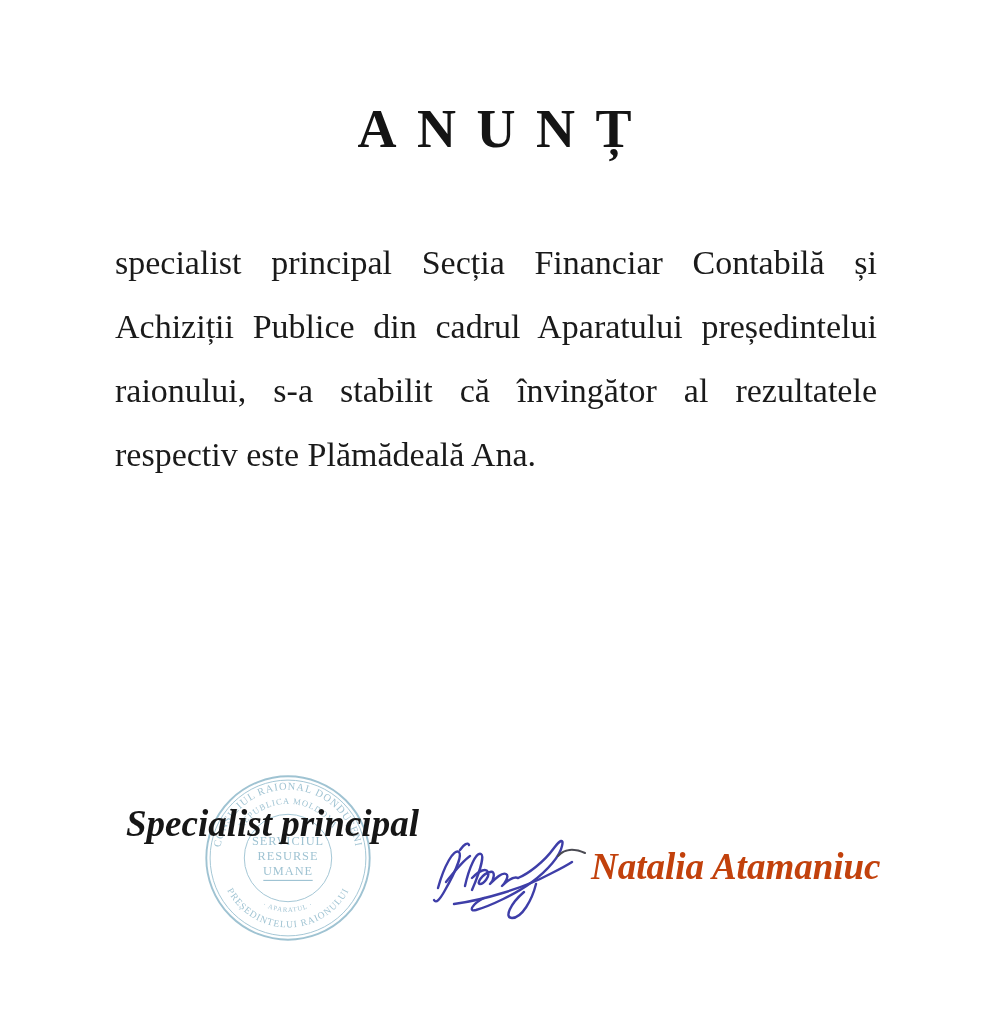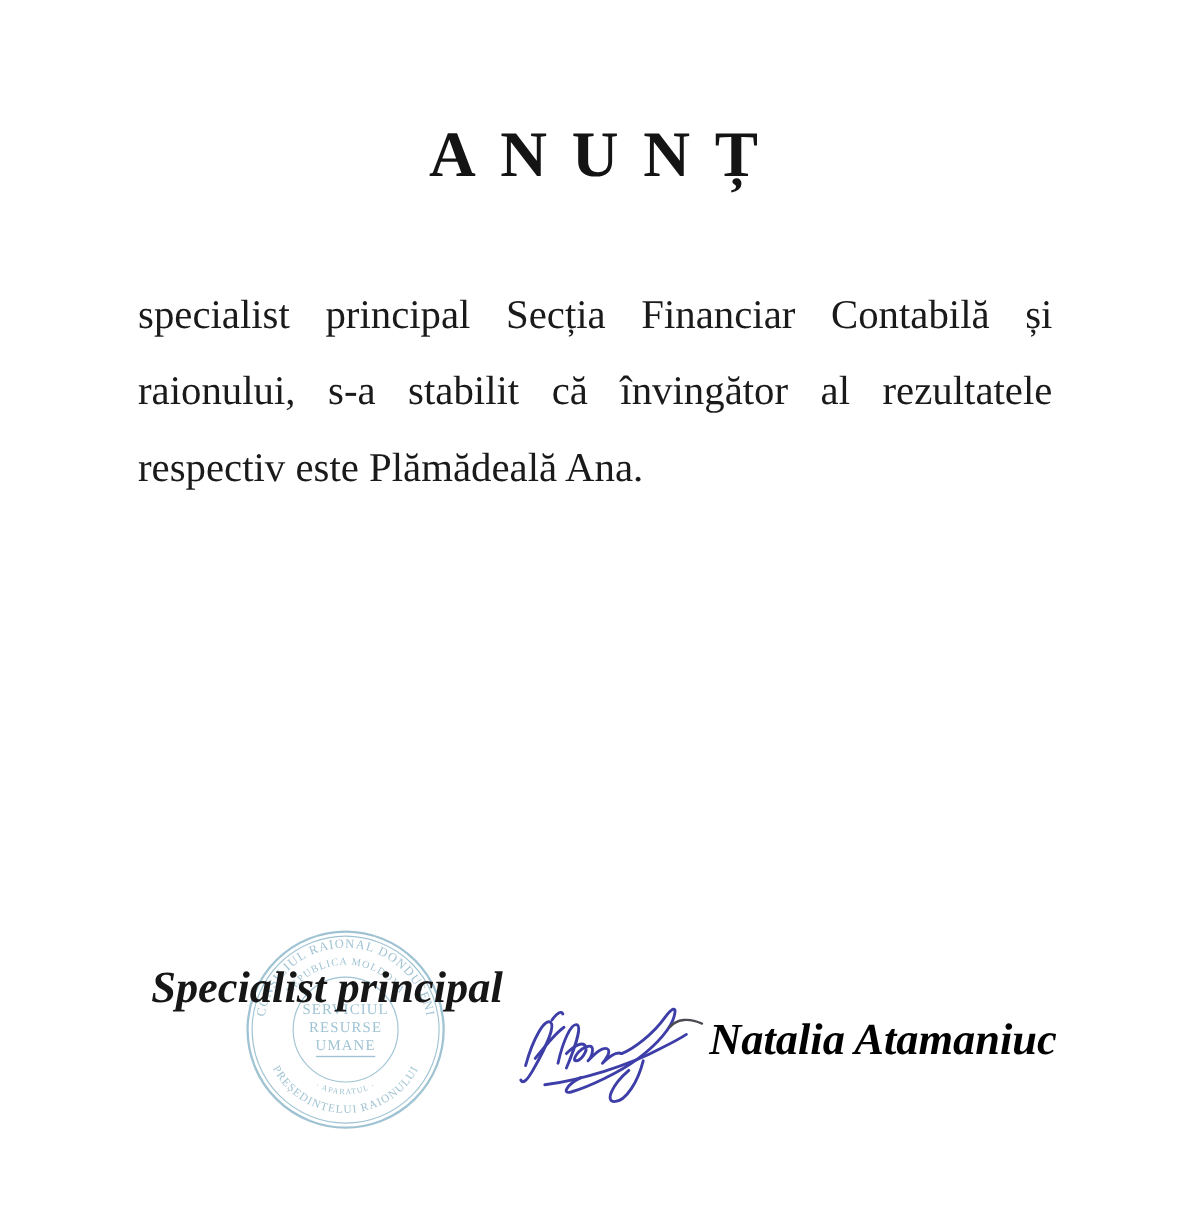--- a/index.html
+++ b/index.html
@@ -91,37 +91,38 @@
     height: 16px;
     z-index: 2;
   }
   .signer-name {
     position: absolute;
     left: 591px;
     top: 845px;
     font-size: 37px;
     font-weight: bold;
     font-style: italic;
-    color: #000000;
+    color: #c2410c;
     z-index: 2;
     white-space: nowrap;
   }
   .stamp-center-text {
     font-family: "Liberation Serif", "DejaVu Serif", serif;
   }
 </style>
 </head>
 <body>
 
 <div class="page">
 
   <div class="doc-title">ANUNȚ</div>
 
   <div class="doc-body">
     <div class="body-line">specialist principal Secția Financiar Contabilă și</div>
+    <div class="body-line">Achiziții Publice din cadrul Aparatului președintelui</div>
     <div class="body-line">raionului, s-a stabilit că învingător al rezultatele</div>
     <div class="body-line last">respectiv este Plămădeală Ana.</div>
   </div>
 
   <div class="footer-block">
 
     <div class="stamp-wrap">
       <svg width="190" height="190" viewBox="-100 -100 200 200">
         <defs>
           <path id="arcTopOuter" d="M -72 0 A 72 72 0 0 1 72 0"></path>

